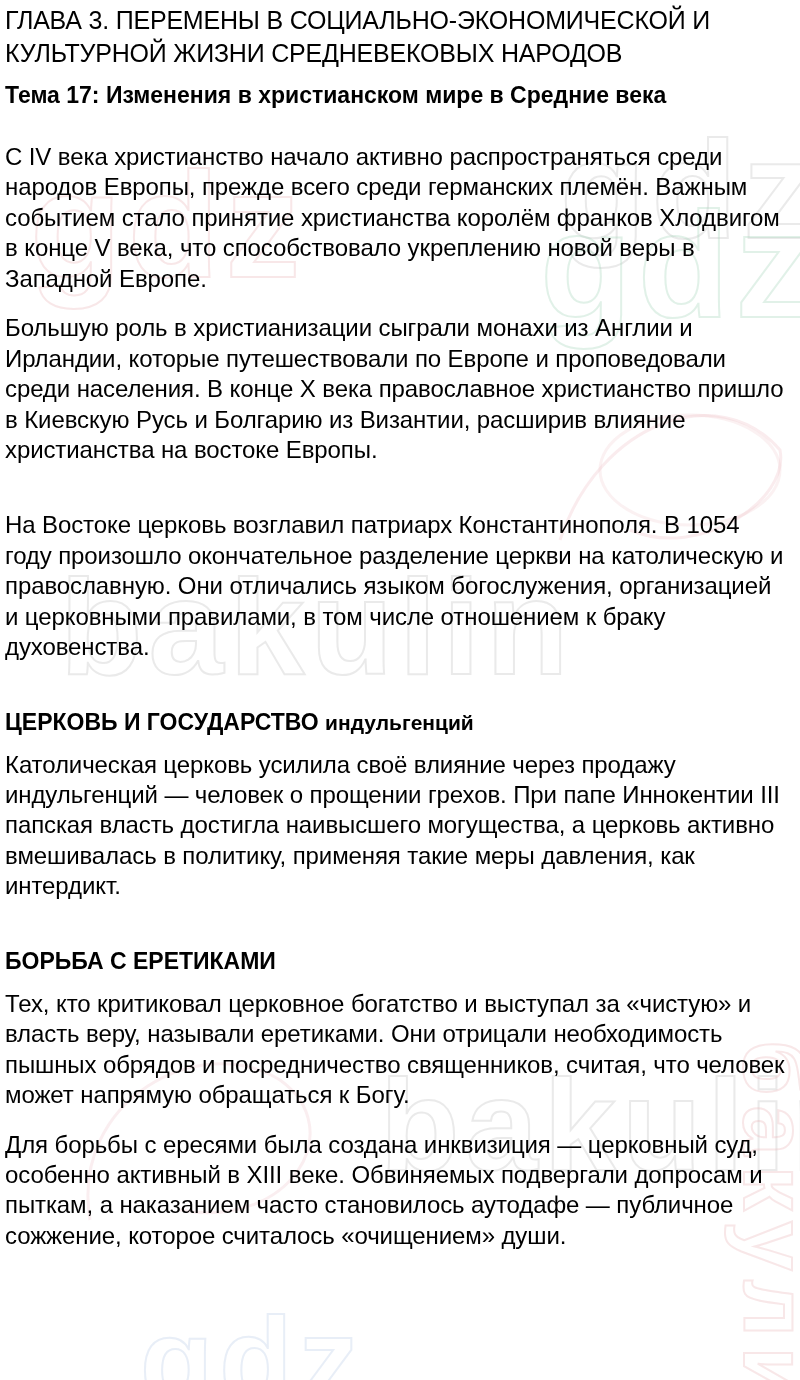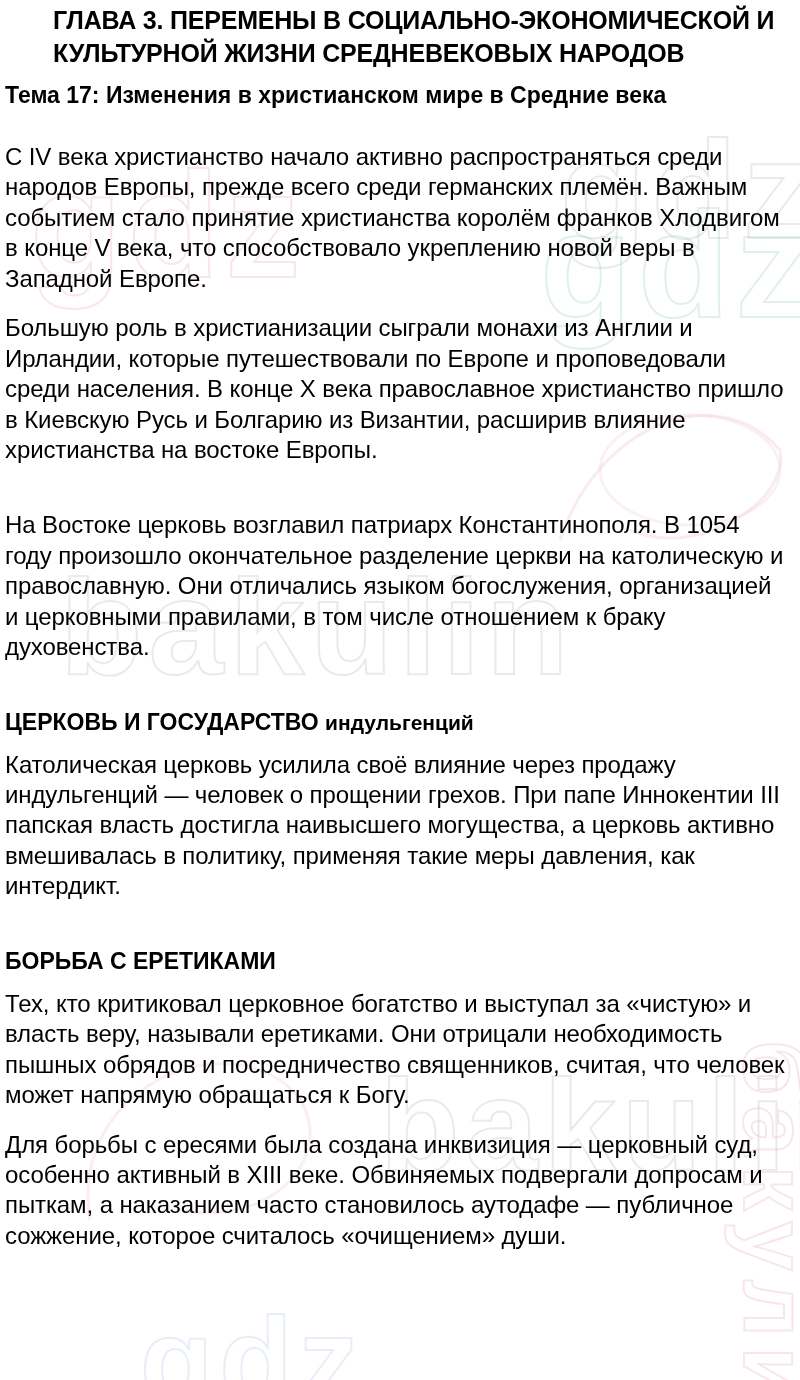--- a/index.html
+++ b/index.html
@@ -42,24 +42,23 @@
 
   
   .page {
     position: relative;
     z-index: 1;
     padding: 4px 10px 0 5px;
   }
   h1.chapter-title {
     font-size: 25px;
     line-height: 1.3;
-    font-weight: bold;
+    font-weight: normal;
     letter-spacing: -0.2px;
     margin-bottom: 12px;
-    margin-left: 48px;
   }
   h2.topic-title {
     font-size: 23px;
     line-height: 1.25;
     font-weight: bold;
     margin-bottom: 32px;
   }
   h3.section-heading {
     font-size: 23px;
     line-height: 1.25;

